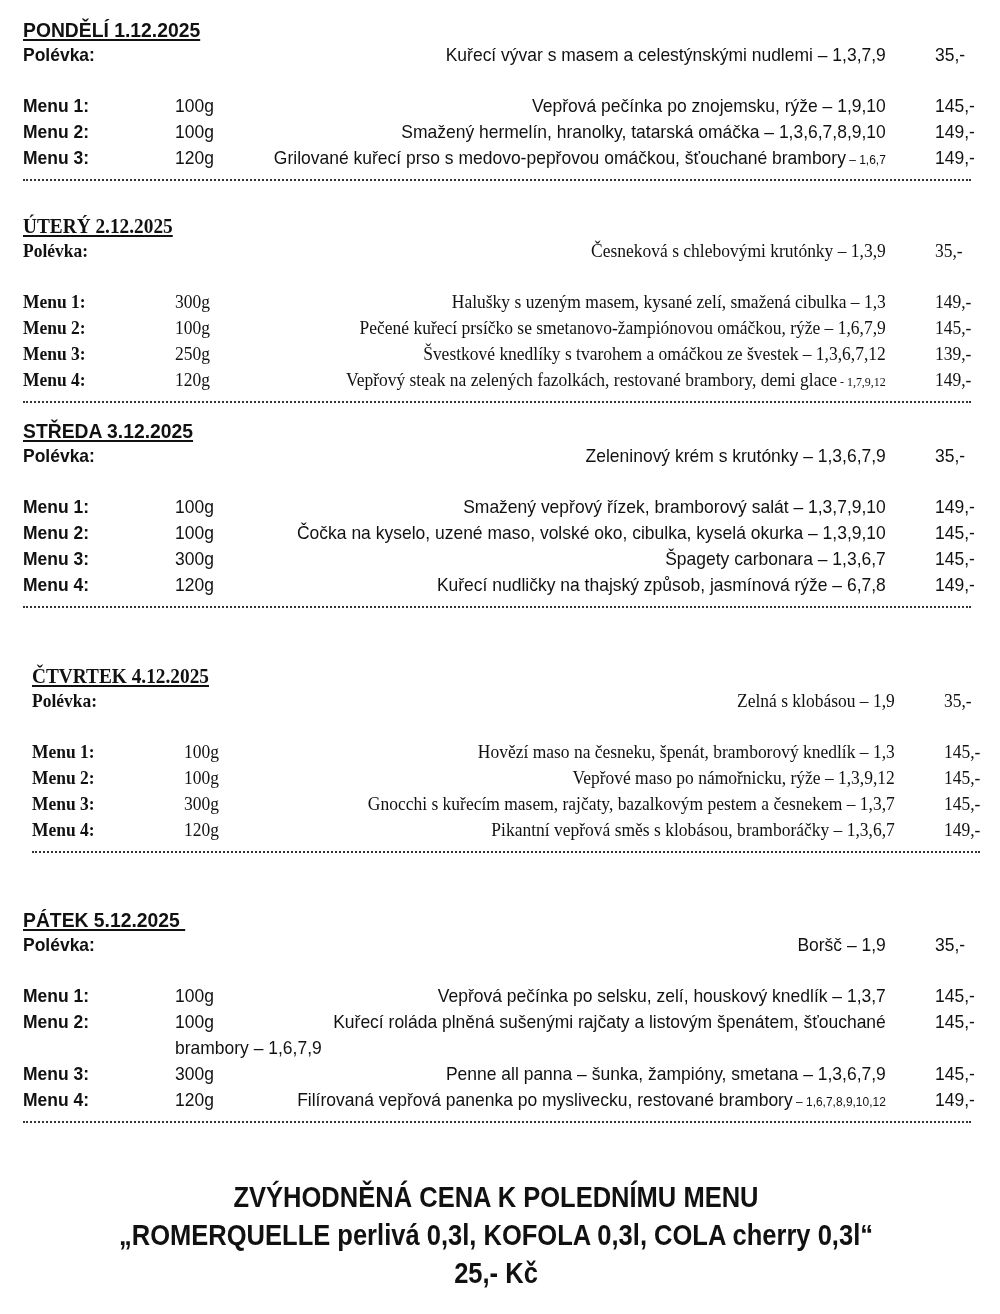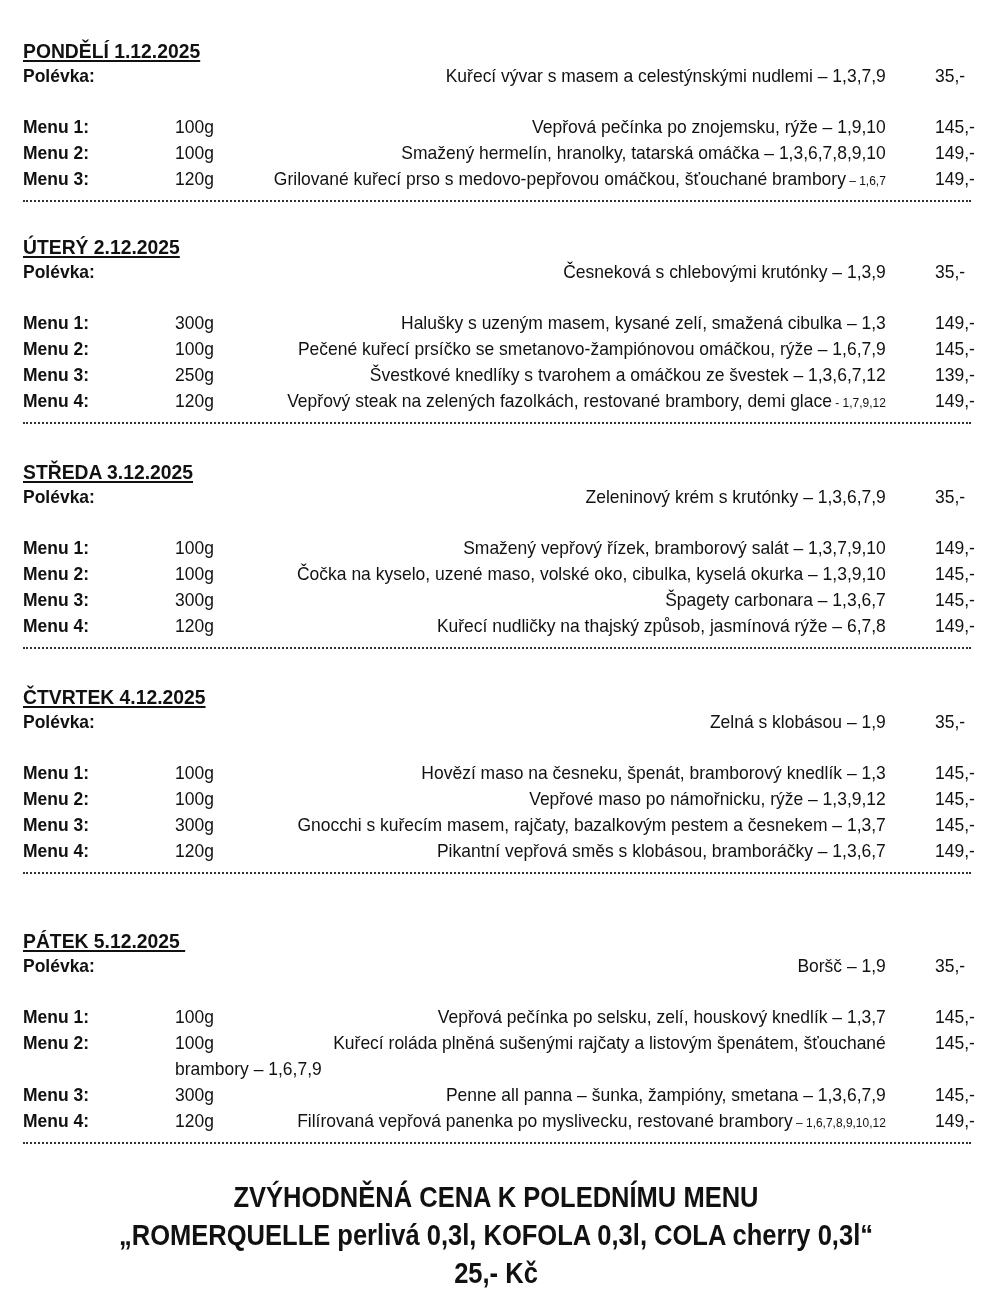--- a/index.html
+++ b/index.html
@@ -1,21 +1,21 @@
 <!DOCTYPE html>
 <html><head>
   <meta charset="utf-8">
   <style>
     html, body { margin: 0; padding: 0; background: #ffffff; }
     body {
       width: 1000px; height: 1314px; position: relative; overflow: hidden;
       font-family: "Liberation Sans", sans-serif; color: #111111;
     }
     #menu { position: absolute; left: 23px; top: 0; width: 950px; }
-    .day { position: relative; margin-top: 21px; }
+    .day { position: relative; }
     .day-title {
       font-weight: bold; font-size: 21px; line-height: 24px;
       text-decoration: underline; text-decoration-thickness: 2px; text-underline-offset: 2px;
       display: inline-block; transform: scaleX(0.92); transform-origin: left center;
       white-space: pre;
     }
     .row { position: relative; height: 26px; font-size: 19px; line-height: 26px; text-align: right; }
     .row.soup { margin-bottom: 25px; }
     .row.tall { height: 52px; }
     .label { position: absolute; left: 0; font-weight: bold; transform: scaleX(0.92); transform-origin: left center; white-space: nowrap; }
@@ -47,21 +47,21 @@
         <span class="label">Menu 2:</span>
         <span class="weight">100g</span>
         <span class="dish"><span>Smažený hermelín, hranolky, tatarská omáčka – 1,3,6,7,8,9,10</span><span class="small"></span></span>
         <span class="price">149,-</span>
       </div><div class="row">
         <span class="label">Menu 3:</span>
         <span class="weight">120g</span>
         <span class="dish"><span>Grilované kuřecí prso s medovo-pepřovou omáčkou, šťouchané brambory</span><span class="small"> – 1,6,7</span></span>
         <span class="price">149,-</span>
       </div><div class="divider"></div></div>
-    <div class="day" style="position: absolute; top: 214px; left: 0px; width: 950px;"><div class="day-title" style="margin-bottom: 0px;">ÚTERÝ 2.12.2025</div><div class="row soup">
+    <div class="day" style="position: absolute; top: 214px; left: 0px; width: 950px; font-family: Liberation Serif, serif;"><div class="day-title" style="margin-bottom: 0px;">ÚTERÝ 2.12.2025</div><div class="row soup">
         <span class="label">Polévka:</span>
         <span class="dish">Česneková s chlebovými krutónky – 1,3,9</span>
         <span class="price">35,-</span>
       </div><div class="row">
         <span class="label">Menu 1:</span>
         <span class="weight">300g</span>
         <span class="dish"><span>Halušky s uzeným masem, kysané zelí, smažená cibulka – 1,3</span><span class="small"></span></span>
         <span class="price">149,-</span>
       </div><div class="row">
         <span class="label">Menu 2:</span>
@@ -72,21 +72,21 @@
         <span class="label">Menu 3:</span>
         <span class="weight">250g</span>
         <span class="dish"><span>Švestkové knedlíky s tvarohem a omáčkou ze švestek – 1,3,6,7,12</span><span class="small"></span></span>
         <span class="price">139,-</span>
       </div><div class="row">
         <span class="label">Menu 4:</span>
         <span class="weight">120g</span>
         <span class="dish"><span>Vepřový steak na zelených fazolkách, restované brambory, demi glace</span><span class="small"> - 1,7,9,12</span></span>
         <span class="price">149,-</span>
       </div><div class="divider"></div></div>
-    <div class="day" style="position: absolute; top: 439px; left: 0px; width: 950px;"><div class="day-title" style="margin-bottom: 0px;">STŘEDA 3.12.2025</div><div class="row soup">
+    <div class="day" style="position: absolute; top: 419px; left: 0px; width: 950px;"><div class="day-title" style="margin-bottom: 0px;">STŘEDA 3.12.2025</div><div class="row soup">
         <span class="label">Polévka:</span>
         <span class="dish">Zeleninový krém s krutónky – 1,3,6,7,9</span>
         <span class="price">35,-</span>
       </div><div class="row">
         <span class="label">Menu 1:</span>
         <span class="weight">100g</span>
         <span class="dish"><span>Smažený vepřový řízek, bramborový salát – 1,3,7,9,10</span><span class="small"></span></span>
         <span class="price">149,-</span>
       </div><div class="row">
         <span class="label">Menu 2:</span>
@@ -97,21 +97,21 @@
         <span class="label">Menu 3:</span>
         <span class="weight">300g</span>
         <span class="dish"><span>Špagety carbonara – 1,3,6,7</span><span class="small"></span></span>
         <span class="price">145,-</span>
       </div><div class="row">
         <span class="label">Menu 4:</span>
         <span class="weight">120g</span>
         <span class="dish"><span>Kuřecí nudličky na thajský způsob, jasmínová rýže – 6,7,8</span><span class="small"></span></span>
         <span class="price">149,-</span>
       </div><div class="divider"></div></div>
-    <div class="day" style="position: absolute; top: 664px; left: 0px; width: 950px;"><div class="day-title" style="margin-bottom: 0px;">ČTVRTEK 4.12.2025</div><div class="row soup">
+    <div class="day" style="position: absolute; top: 664px; left: 9px; width: 950px; font-family: Liberation Serif, serif;"><div class="day-title" style="margin-bottom: 0px;">ČTVRTEK 4.12.2025</div><div class="row soup">
         <span class="label">Polévka:</span>
         <span class="dish">Zelná s klobásou – 1,9</span>
         <span class="price">35,-</span>
       </div><div class="row">
         <span class="label">Menu 1:</span>
         <span class="weight">100g</span>
         <span class="dish"><span>Hovězí maso na česneku, špenát, bramborový knedlík – 1,3</span><span class="small"></span></span>
         <span class="price">145,-</span>
       </div><div class="row">
         <span class="label">Menu 2:</span>

